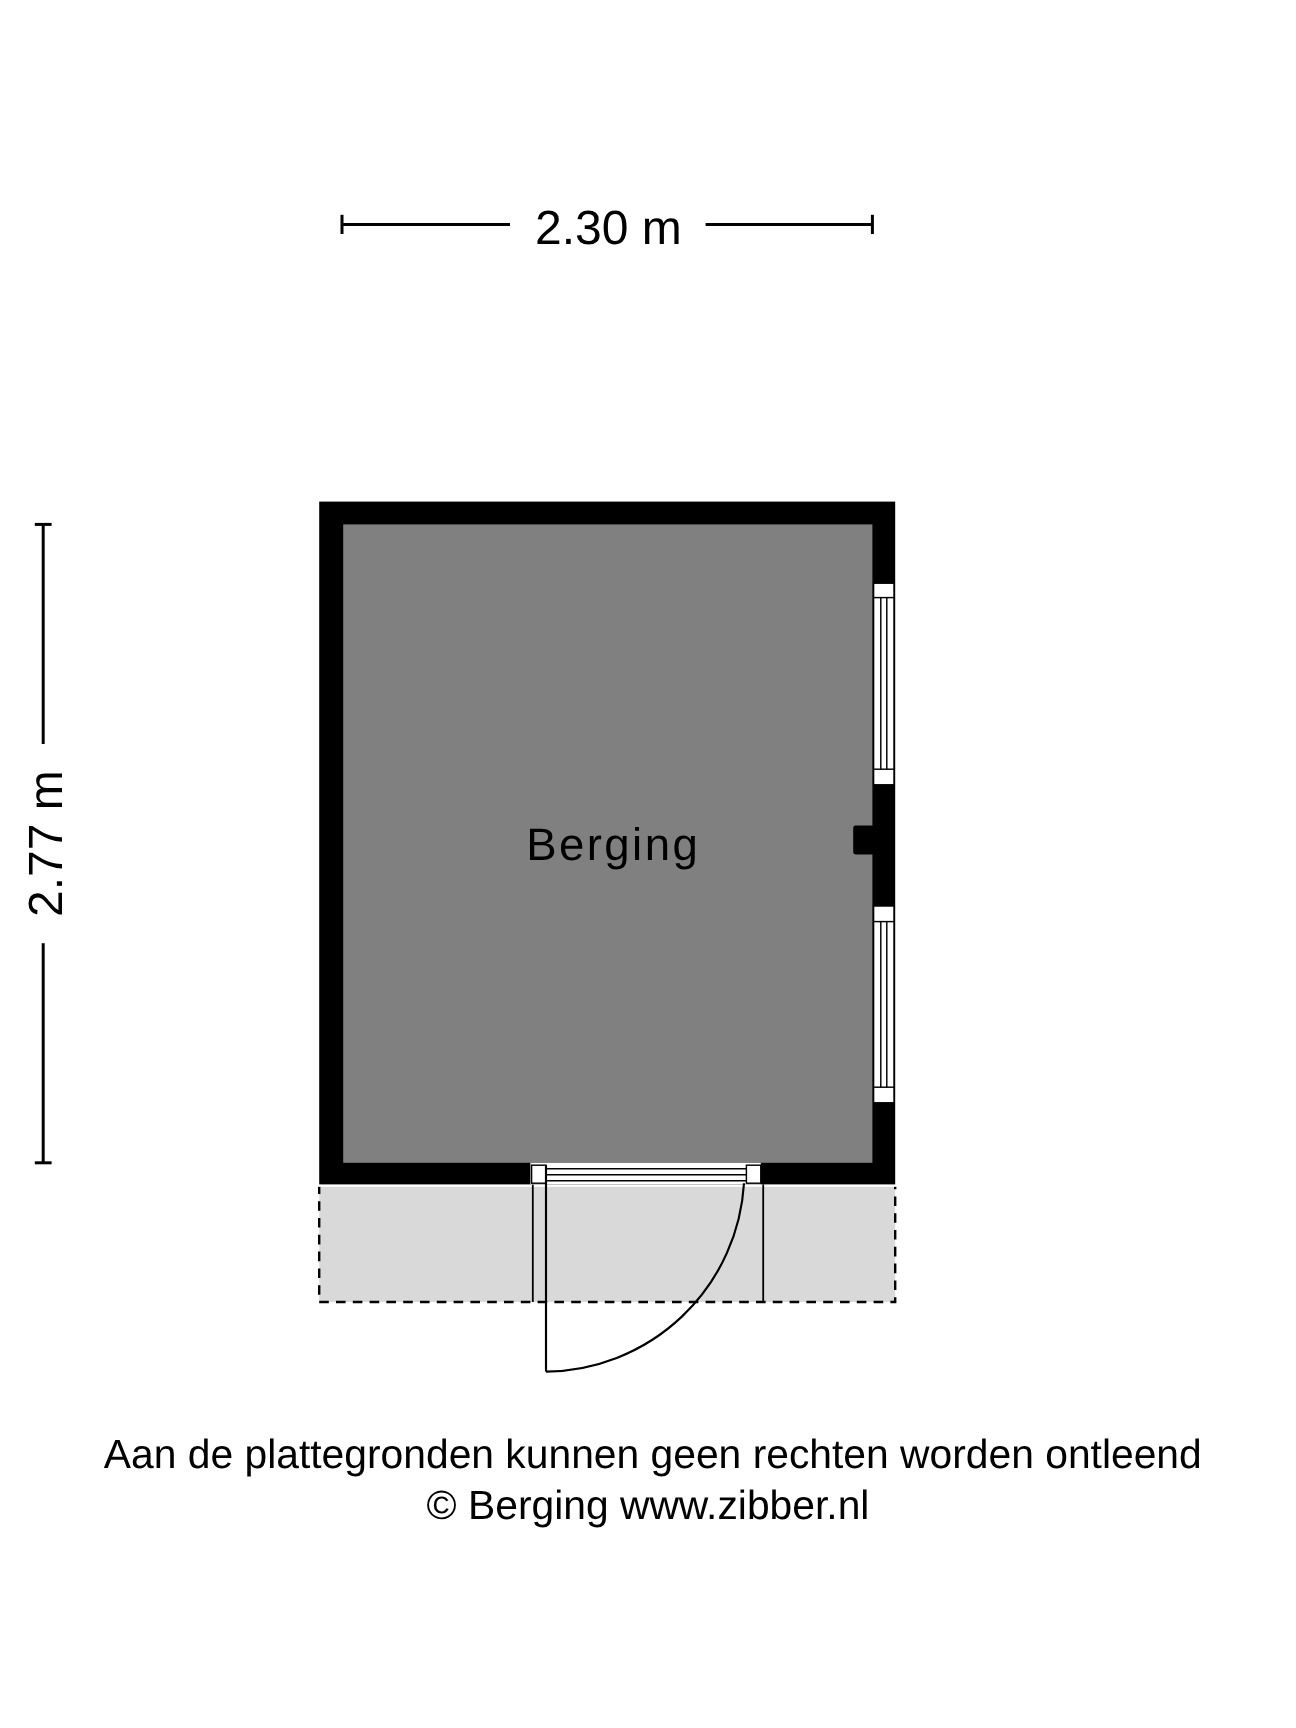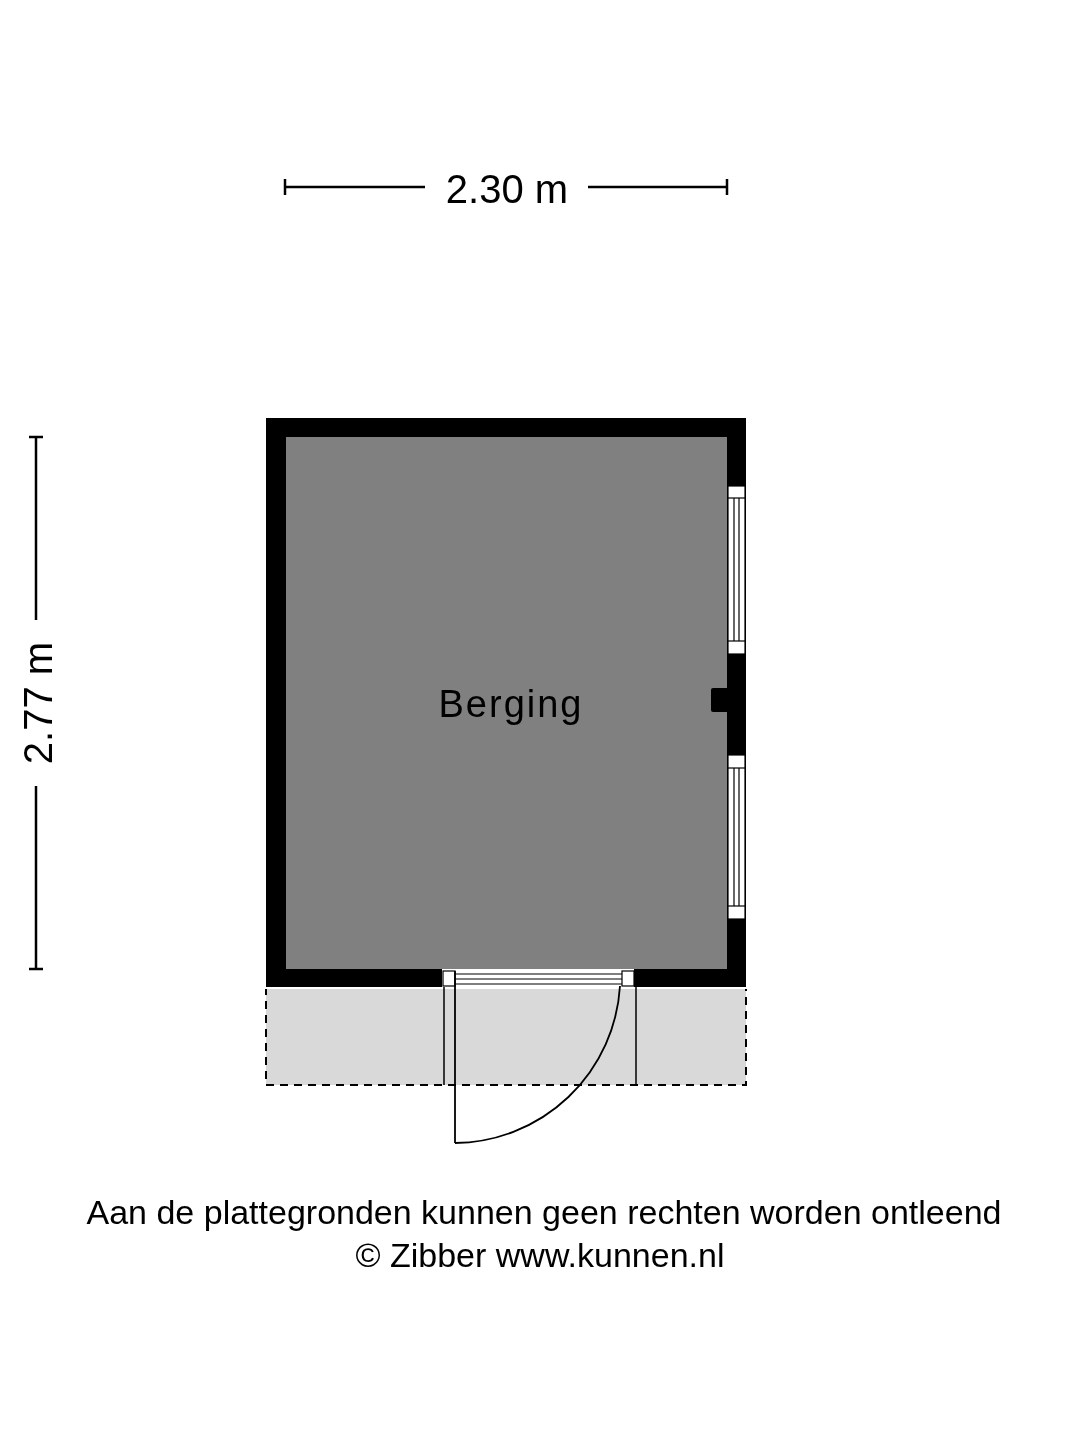--- a/index.html
+++ b/index.html
@@ -104,13 +104,13 @@
 
     <line x1="455" y1="971" x2="455" y2="1143" stroke="#000" stroke-width="1.8"></line>
 
     <path d="M455,1143 A167,167 0 0,0 620,986" fill="none" stroke="#000" stroke-width="1.8"></path>
   </g>
 
   <text class="room-label" x="511" y="717" text-anchor="middle">Berging</text>
 </svg>
 
 <div class="footer footer-line-1">Aan de plattegronden kunnen geen rechten worden ontleend</div>
-<div class="footer footer-line-2">© Zibber www.kunnen.nl</div>
+<div class="footer footer-line-2">© Berging www.zibber.nl</div>
 
 </body></html>

